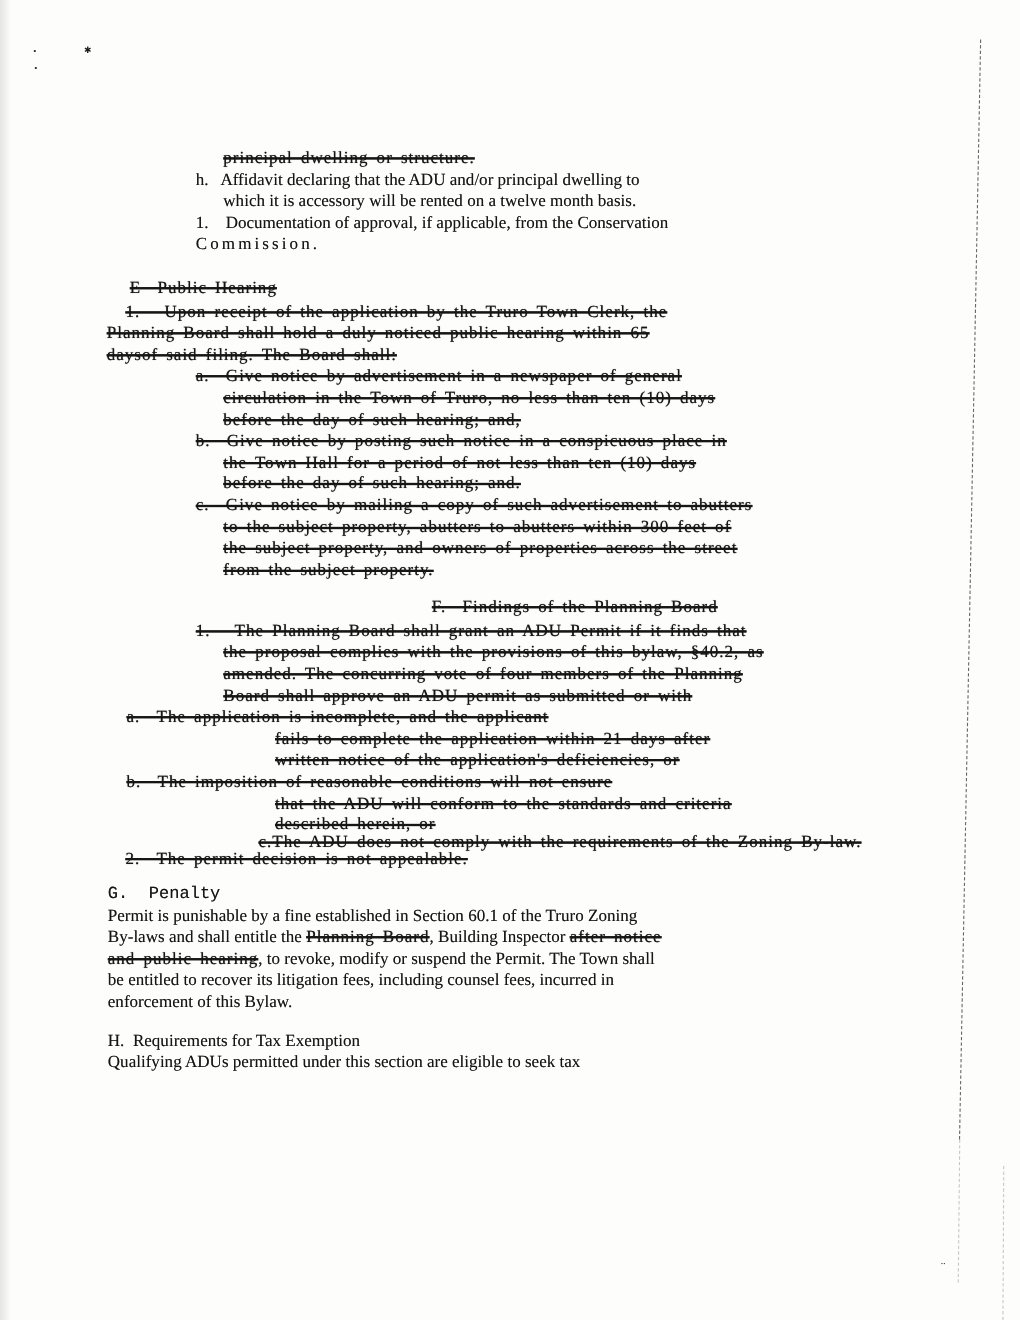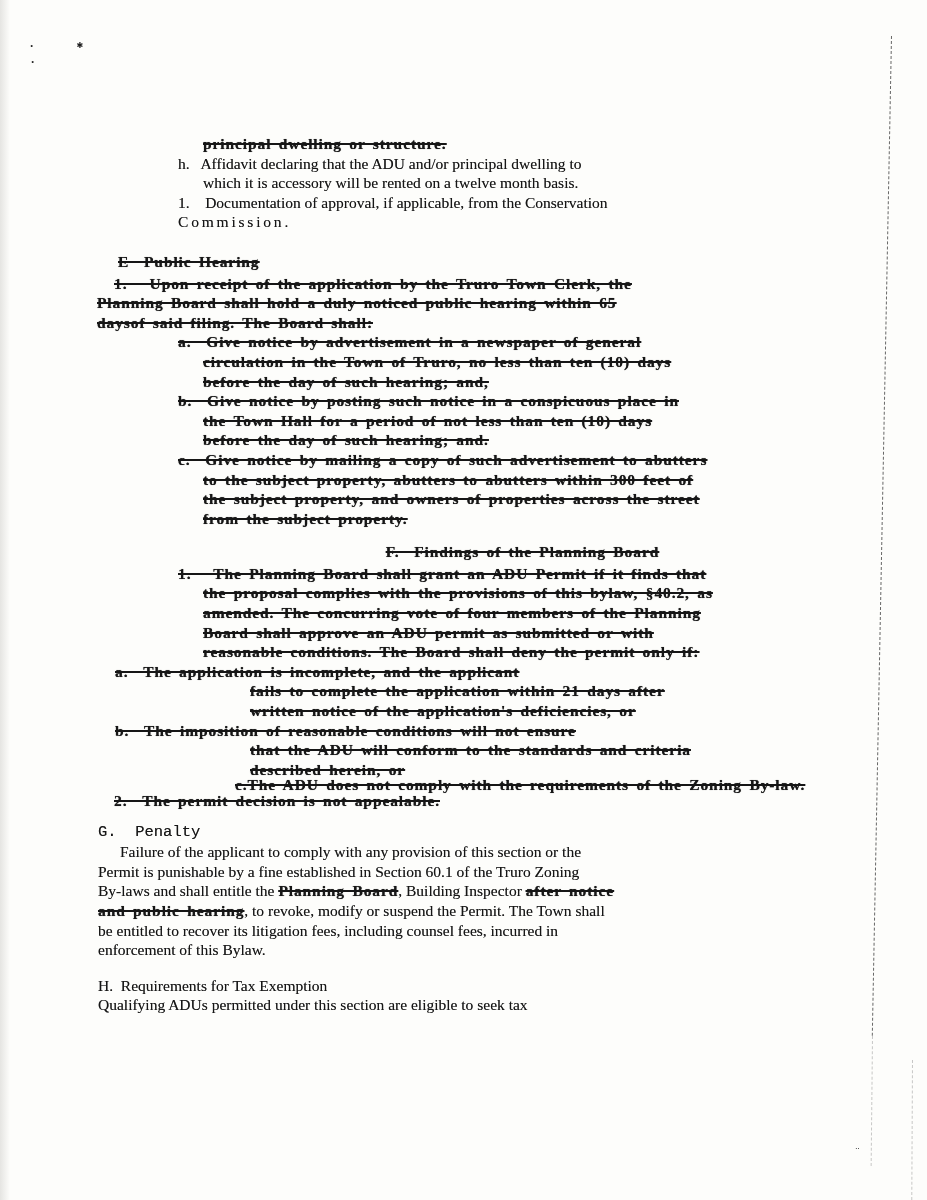--- a/index.html
+++ b/index.html
@@ -30,21 +30,21 @@
   .ind-1{padding-left:118px;}
   .ind-2{padding-left:114px;}
   .ind-3{padding-left:71px;margin-left:26px;}
   .ind-4{padding-left:178px;}
   .ind-5{padding-left:203px;}
   .ind-6{padding-left:115px;}
   .ind-7{padding-left:250px;}
   .ind-8{padding-left:235px;}
   .ind-9{padding-left:120px;}
   .strike{
-    font-weight:700;
+    font-weight:400;
     letter-spacing:0.9px;
     word-spacing:2.6px;
     text-decoration:line-through;
     text-decoration-thickness:1.9px;
     text-shadow:0 0 0.7px rgba(20,20,20,0.75);
   }
   .spread{letter-spacing:2.8px;}
   
   .speck{
     position:absolute;
@@ -101,21 +101,20 @@
         <div class="line ind-5"><span class="strike">from the subject property.</span></div>
       </div>
       <div class="block" style="margin-top: 14px; text-align: center;">
         <div class="line ind-1"><span class="strike">F.&nbsp;&nbsp;Findings of the Planning Board</span></div>
       </div>
       <div class="block" style="margin-top: 2px;">
         <div class="line ind-4"><span class="strike">1.&nbsp;&nbsp; The Planning Board shall grant an ADU Permit if it finds that</span></div>
         <div class="line ind-5"><span class="strike">the proposal complies with the provisions of this bylaw, §40.2, as</span></div>
         <div class="line ind-5"><span class="strike">amended. The concurring vote of four members of the Planning</span></div>
         <div class="line ind-5"><span class="strike">Board shall approve an ADU permit as submitted or with</span></div>
-        <div class="line ind-5"><span class="strike">reasonable conditions. The Board shall deny the permit only if:</span></div>
       </div>
       <div class="block">
         <div class="line ind-6"><span class="strike">a.&nbsp;&nbsp;The application is incomplete, and the applicant</span></div>
         <div class="line ind-7"><span class="strike">fails to complete the application within 21 days after</span></div>
         <div class="line ind-7"><span class="strike">written notice of the application's deficiencies, or</span></div>
       </div>
       <div class="block">
         <div class="line ind-6"><span class="strike">b.&nbsp;&nbsp;The imposition of reasonable conditions will not ensure</span></div>
         <div class="line ind-7"><span class="strike">that the ADU will conform to the standards and criteria</span></div>
         <div class="line ind-7"><span class="strike">described herein, or</span></div>
@@ -123,21 +122,20 @@
       <div class="block" style="margin-top: -4px;">
         <div class="line ind-8"><span class="strike">c.The ADU does not comply with the requirements of the Zoning By-law.</span></div>
       </div>
       <div class="block" style="margin-top: -4px;">
         <div class="line ind-2"><span class="strike">2.&nbsp;&nbsp;The permit decision is not appealable.</span></div>
       </div>
       <div class="block" style="margin-top: 12px; font-family: Liberation Mono, monospace;">
         <div class="line ind-0"><span>G.&nbsp;&nbsp;Penalty</span></div>
       </div>
       <div class="block">
-        <div class="line ind-9"><span>Failure of the applicant to comply with any provision of this section or the</span></div>
         <div class="line ind-0"><span>Permit is punishable by a fine established in Section 60.1 of the Truro Zoning</span></div>
         <div class="line ind-0"><span>By-laws and shall entitle the </span><span class="strike">Planning Board</span><span>, Building Inspector </span><span class="strike">after notice</span></div>
         <div class="line ind-0"><span class="strike">and public hearing</span><span>, to revoke, modify or suspend the Permit. The Town shall</span></div>
         <div class="line ind-0"><span>be entitled to recover its litigation fees, including counsel fees, incurred in</span></div>
         <div class="line ind-0"><span>enforcement of this Bylaw.</span></div>
       </div>
       <div class="block" style="margin-top: 16px;">
         <div class="line ind-0"><span>H.&nbsp;&nbsp;Requirements for Tax Exemption</span></div>
       </div>
       <div class="block">

